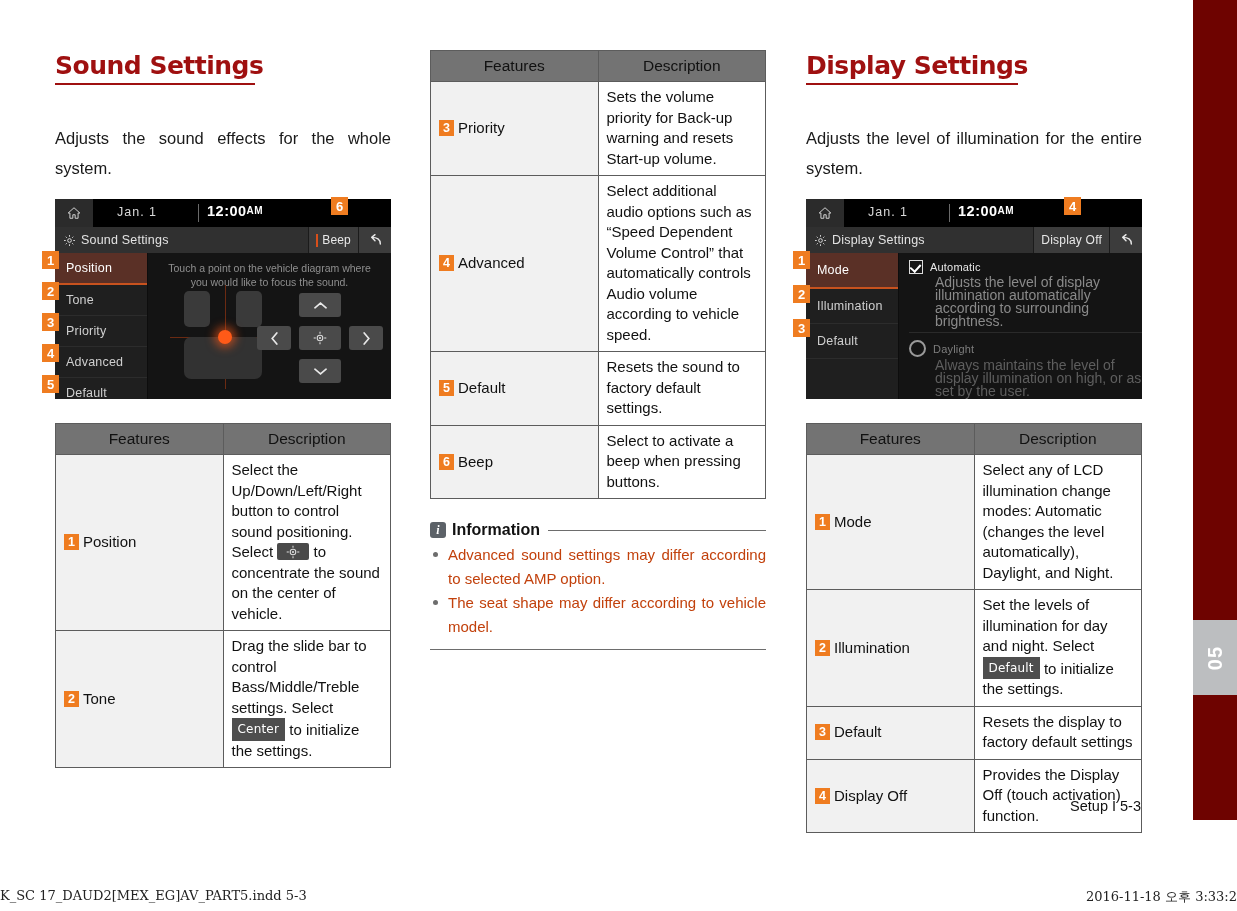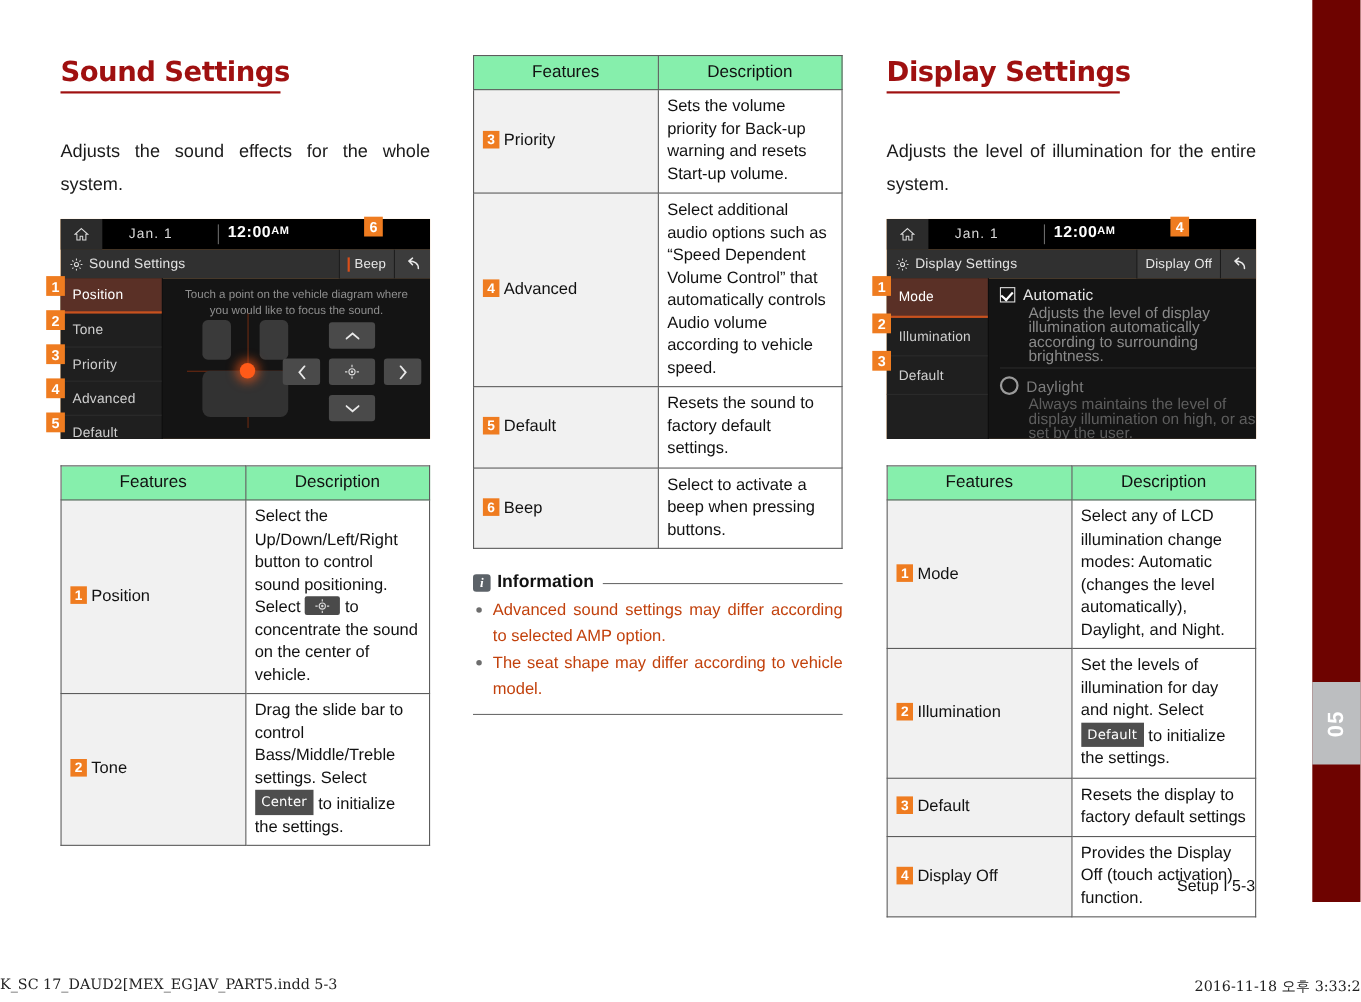--- a/index.html
+++ b/index.html
@@ -109,21 +109,21 @@
   }
   .dbtn.up{left:42px;top:0;width:42px;height:24px;}
   .dbtn.down{left:42px;top:66px;width:42px;height:24px;}
   .dbtn.left{left:0;top:33px;width:34px;height:24px;}
   .dbtn.right{left:92px;top:33px;width:34px;height:24px;}
   .dbtn.ctr{left:42px;top:33px;width:42px;height:24px;}
 
   
   .opt{padding:7px 0 4px 10px;}
   .opt .orow{display:flex;align-items:center;}
-  .opt .olabel{color:#e7e7e7;font-size:14px;margin-left:7px;letter-spacing:0.2px;}
+  .opt .olabel{color:#e7e7e7;font-size:11px;margin-left:7px;letter-spacing:0.2px;}
   .opt.dim .olabel{color:#7d7d7d;}
   .opt .odesc{color:#8a8a8a;font-size:14px;line-height:13px;margin-left:26px;margin-top:2px;}
   .opt.dim .odesc{color:#5e5e5e;}
   .chk{
     width:12px;height:12px;border:1px solid #dcdcdc;background:transparent;position:relative;
   }
   .chk:after{
     content:"";position:absolute;left:2px;top:1px;width:5px;height:8px;
     border-right:2px solid #ffffff;border-bottom:2px solid #ffffff;transform:rotate(42deg);
   }
@@ -141,21 +141,21 @@
   
   table.ft{
     border-collapse:collapse;width:336px;margin-top:24px;
     table-layout:fixed;
   }
   table.ft th,table.ft td{
     border:1px solid #5c5c5c;vertical-align:middle;
     font-size:15px;color:#111111;line-height:20.5px;
   }
   table.ft th{
-    background:#86efac;text-align:center;font-weight:normal;
+    background:#737373;text-align:center;font-weight:normal;
     height:28px;font-size:15.5px;
   }
   table.ft td.feat{
     background:#f1f1f1;padding:7px 8px;width:122px;white-space:nowrap;
   }
   table.ft td.desc{background:#ffffff;padding:5px 8px 6px 8px;}
   .rownum{
     display:inline-block;background:#ef7c20;color:#ffffff;font-weight:bold;
     font-size:12.5px;width:15px;height:16px;line-height:16px;text-align:center;
     margin-right:4px;vertical-align:1px;

